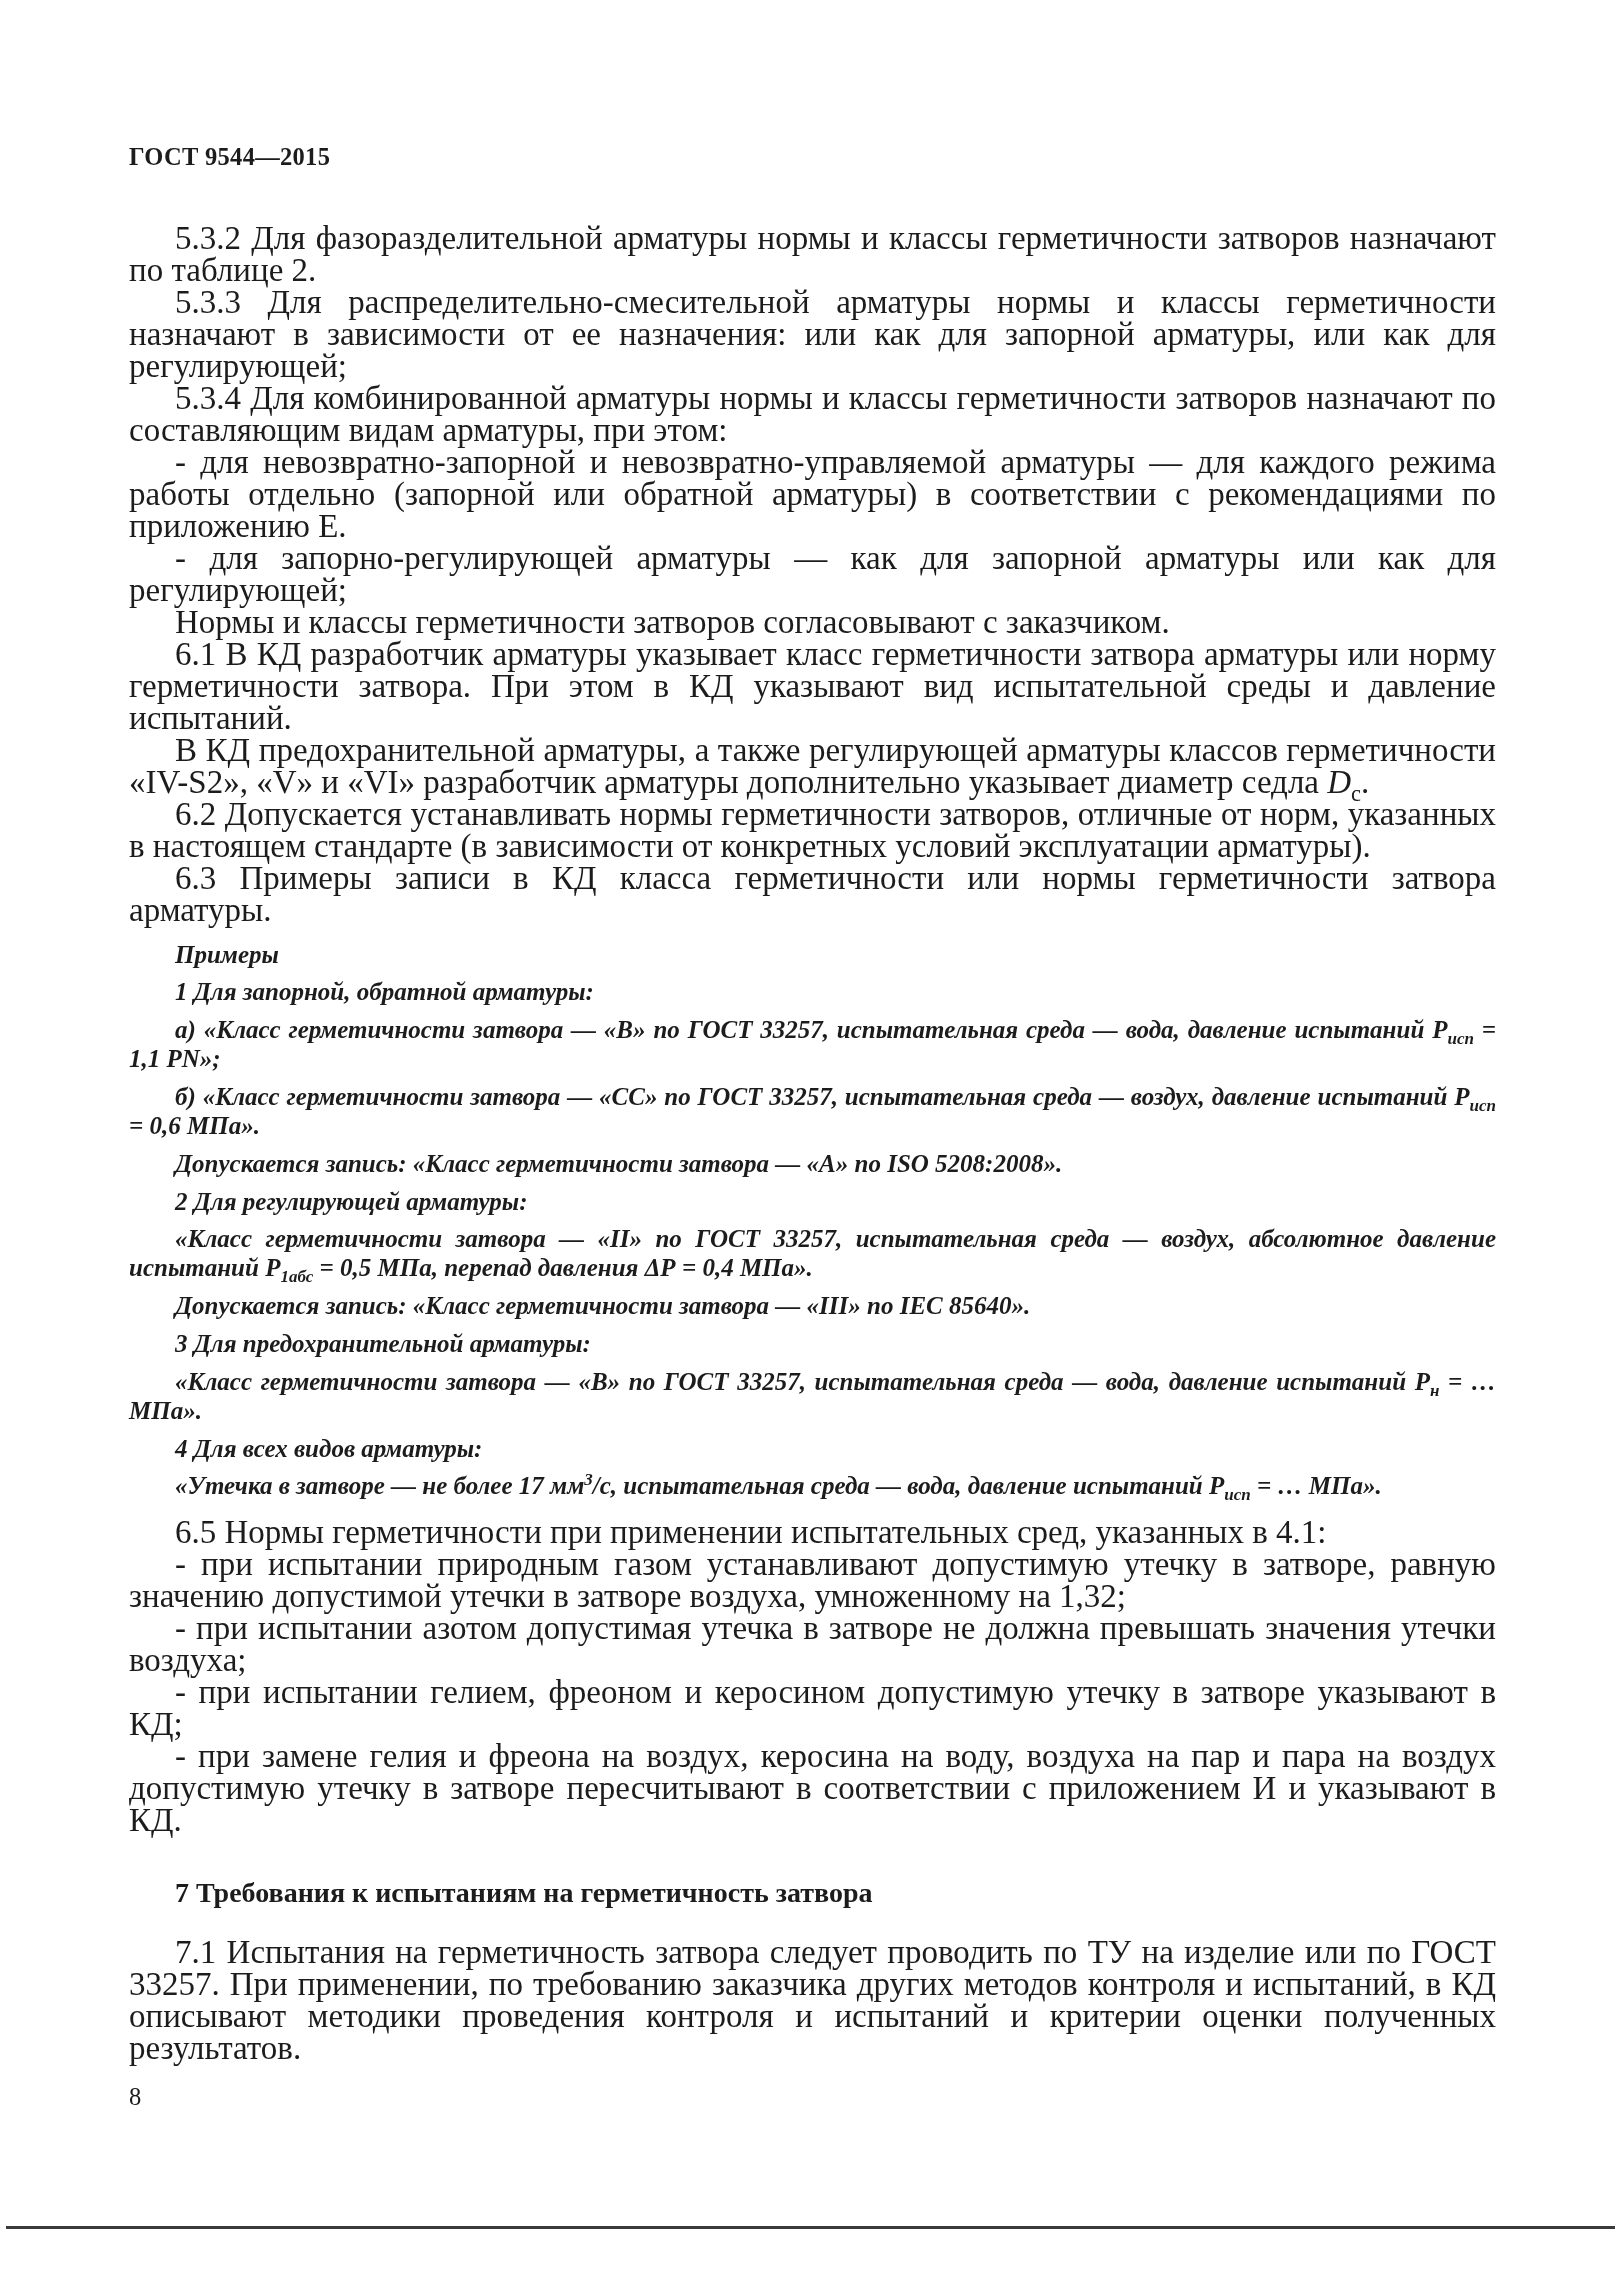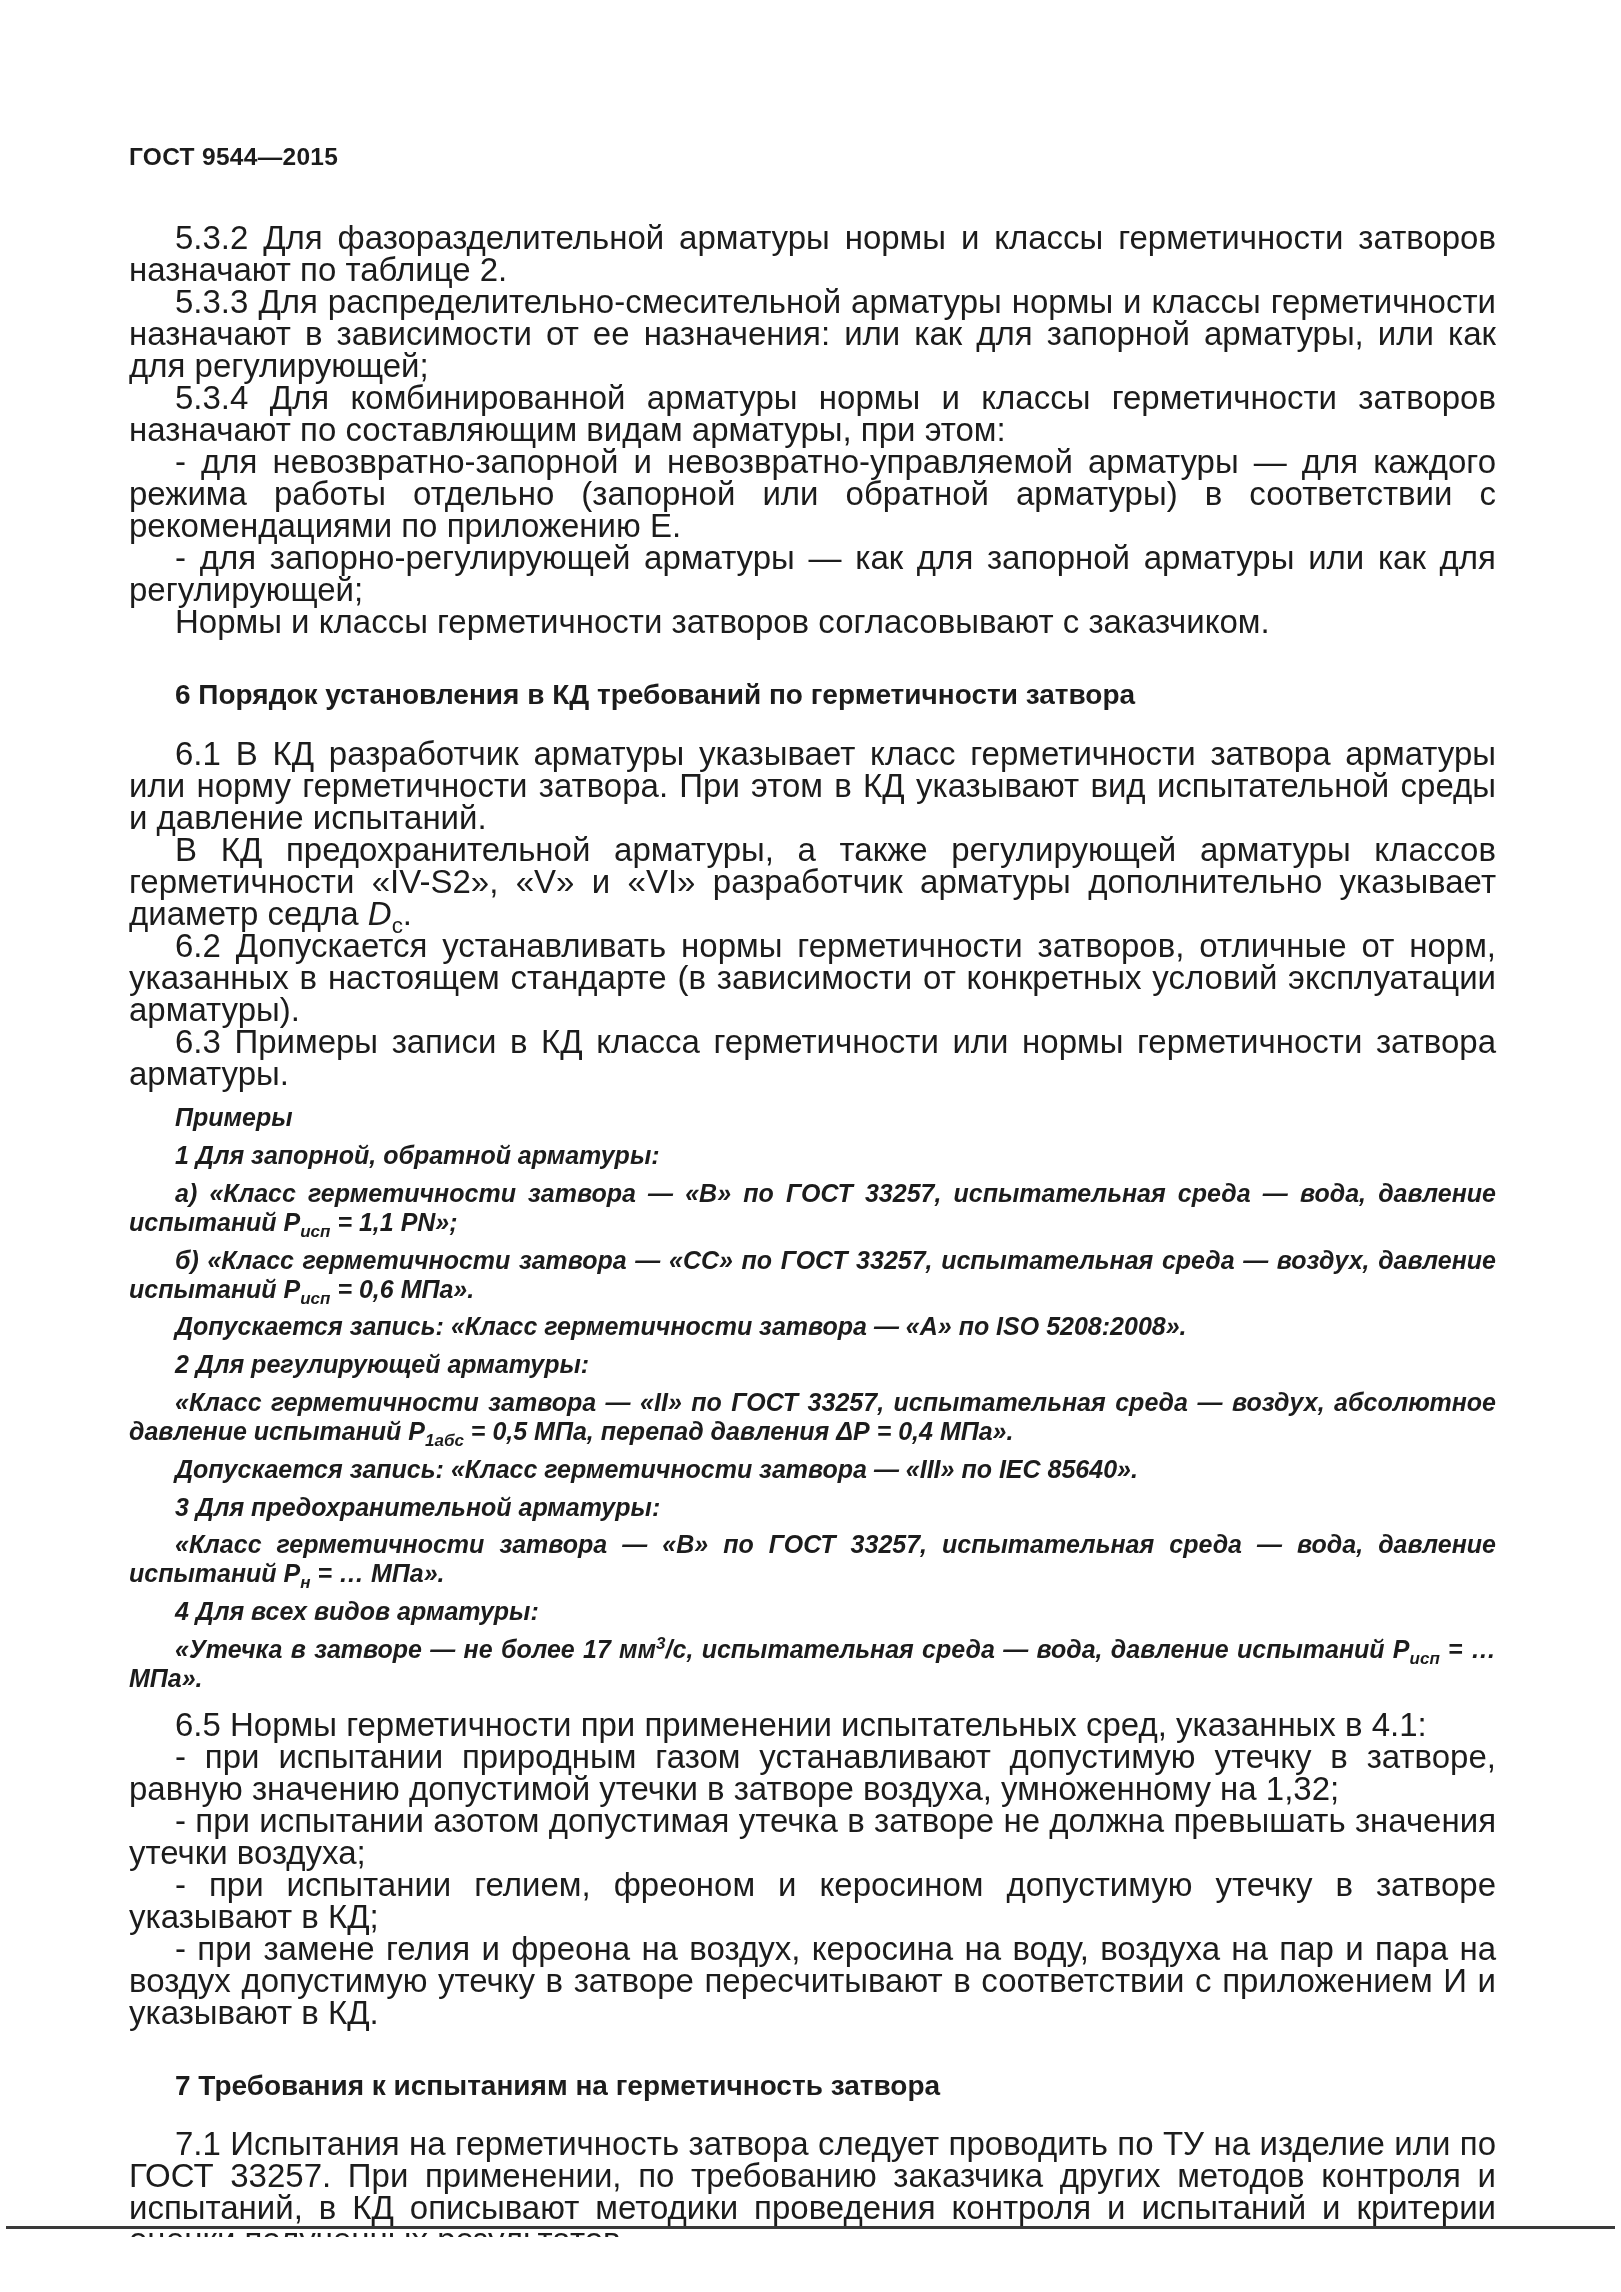--- a/index.html
+++ b/index.html
@@ -7,21 +7,21 @@
     margin: 0;
     padding: 0;
     background: #ffffff;
   }
   .page {
     position: relative;
     width: 1621px;
     height: 2237px;
     background: #ffffff;
     color: #1c1c1c;
-    font-family: Liberation Sans, sans-serif;
+    font-family: Liberation Serif, serif;
     padding: 143px 125px 0 129px;
     overflow: hidden;
   }
   .running-header {
     margin-bottom: 51px;
   }
   .doc-code {
     font-size: 24.5px;
     font-weight: 700;
     letter-spacing: 0.3px;
@@ -82,21 +82,20 @@
     <section>
       <p class="body">5.3.2 Для фазоразделительной арматуры нормы и классы герметичности затворов назначают по таблице 2.</p>
       <p class="body">5.3.3 Для распределительно-смесительной арматуры нормы и классы герметичности назначают в зависимости от ее назначения: или как для запорной арматуры, или как для регулирующей;</p>
       <p class="body">5.3.4 Для комбинированной арматуры нормы и классы герметичности затворов назначают по составляющим видам арматуры, при этом:</p>
       <p class="body">- для невозвратно-запорной и невозвратно-управляемой арматуры — для каждого режима работы отдельно (запорной или обратной арматуры) в соответствии с рекомендациями по приложению Е.</p>
       <p class="body">- для запорно-регулирующей арматуры — как для запорной арматуры или как для регулирующей;</p>
       <p class="body">Нормы и классы герметичности затворов согласовывают с заказчиком.</p>
     </section>
 
     <section>
-      <h2 class="sec-heading">6 Порядок установления в КД требований по герметичности затвора</h2>
       <p class="body">6.1 В КД разработчик арматуры указывает класс герметичности затвора арматуры или норму герметичности затвора. При этом в КД указывают вид испытательной среды и давление испытаний.</p>
       <p class="body">В КД предохранительной арматуры, а также регулирующей арматуры классов герметичности «IV-S2», «V» и «VI» разработчик арматуры дополнительно указывает диаметр седла <i>D</i><sub>с</sub>.</p>
       <p class="body">6.2 Допускается устанавливать нормы герметичности затворов, отличные от норм, указанных в настоящем стандарте (в зависимости от конкретных условий эксплуатации арматуры).</p>
       <p class="body">6.3 Примеры записи в КД класса герметичности или нормы герметичности затвора арматуры.</p>
 
       <div class="examples-block">
         <p class="example">Примеры</p>
         <p class="example">1 Для запорной, обратной арматуры:</p>
         <p class="example">а) «Класс герметичности затвора — «В» по ГОСТ 33257, испытательная среда — вода, давление испытаний Р<sub>исп</sub> = 1,1 PN»;</p>
         <p class="example">б) «Класс герметичности затвора — «СС» по ГОСТ 33257, испытательная среда — воздух, давление испытаний Р<sub>исп</sub> = 0,6 МПа».</p>

